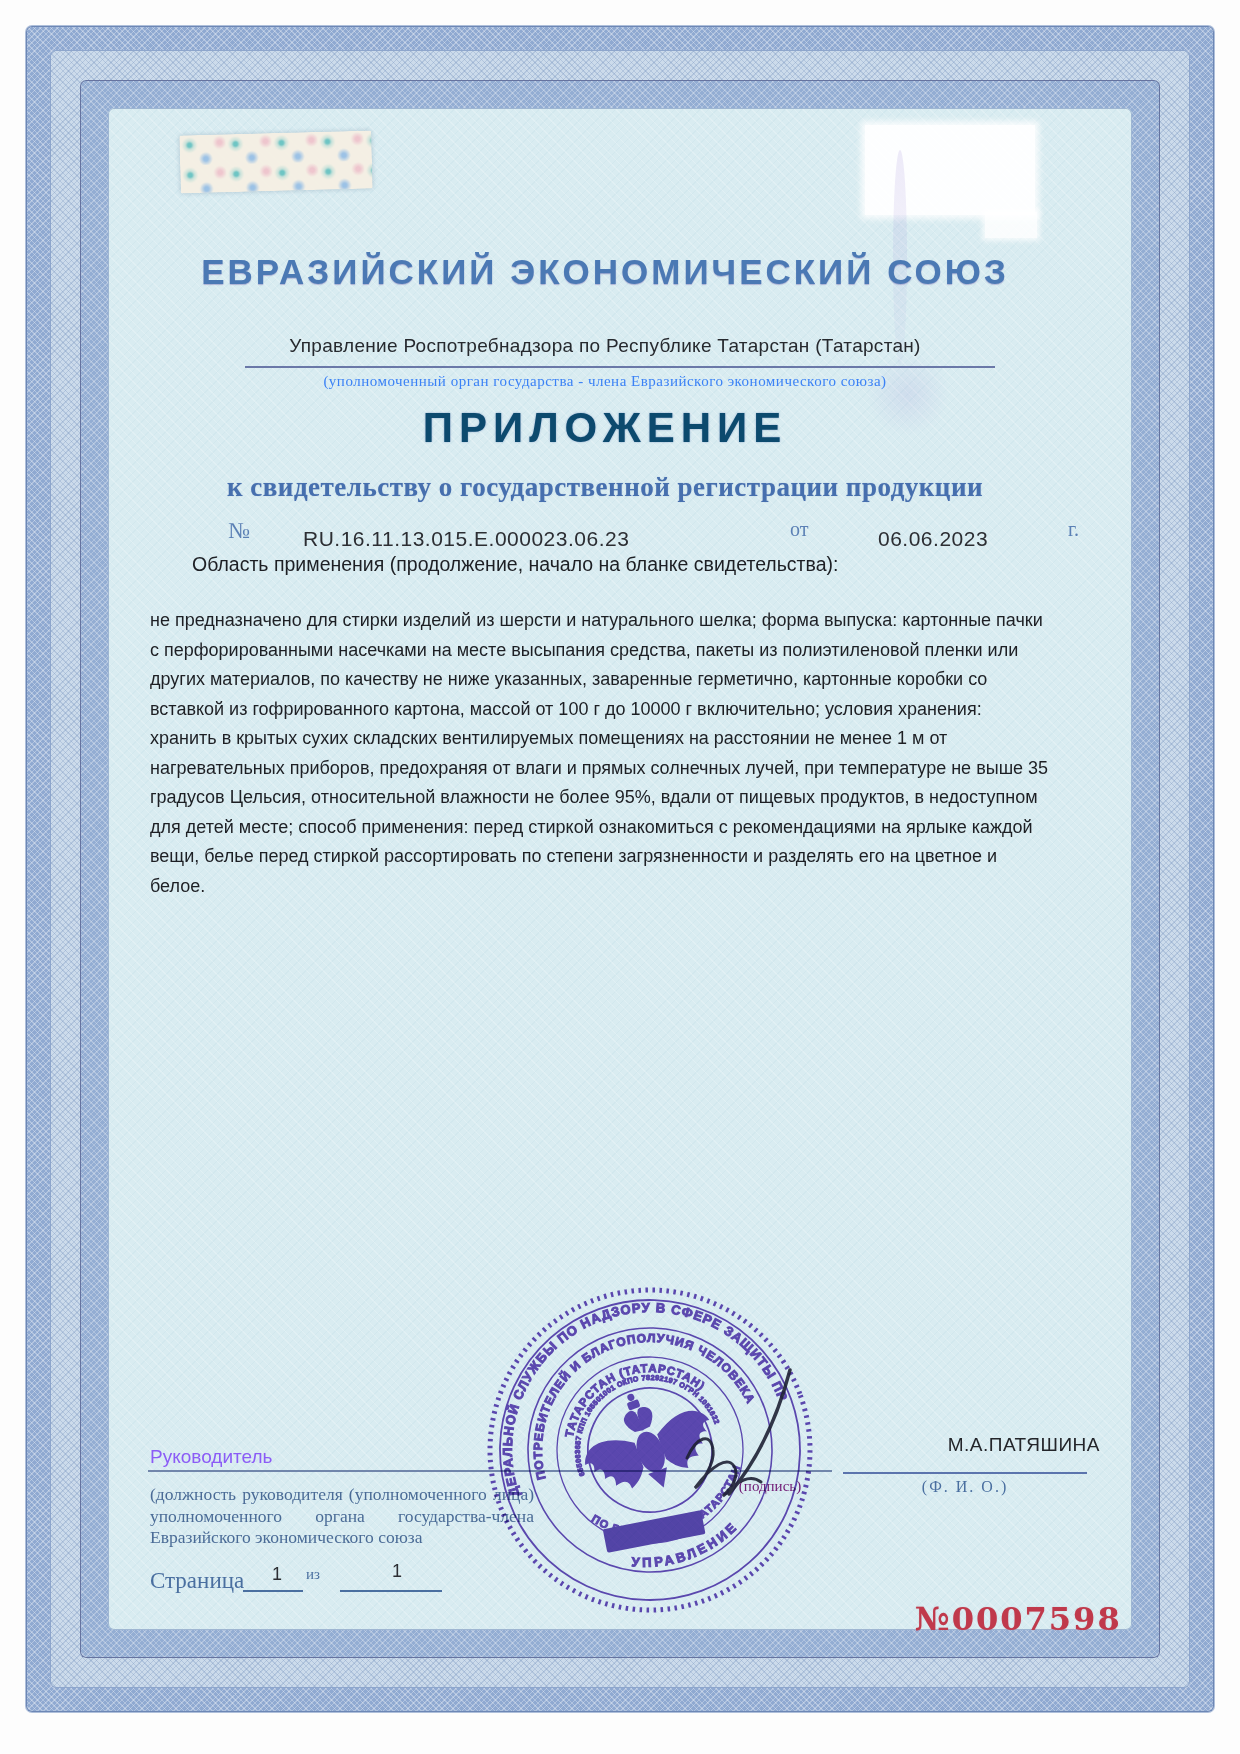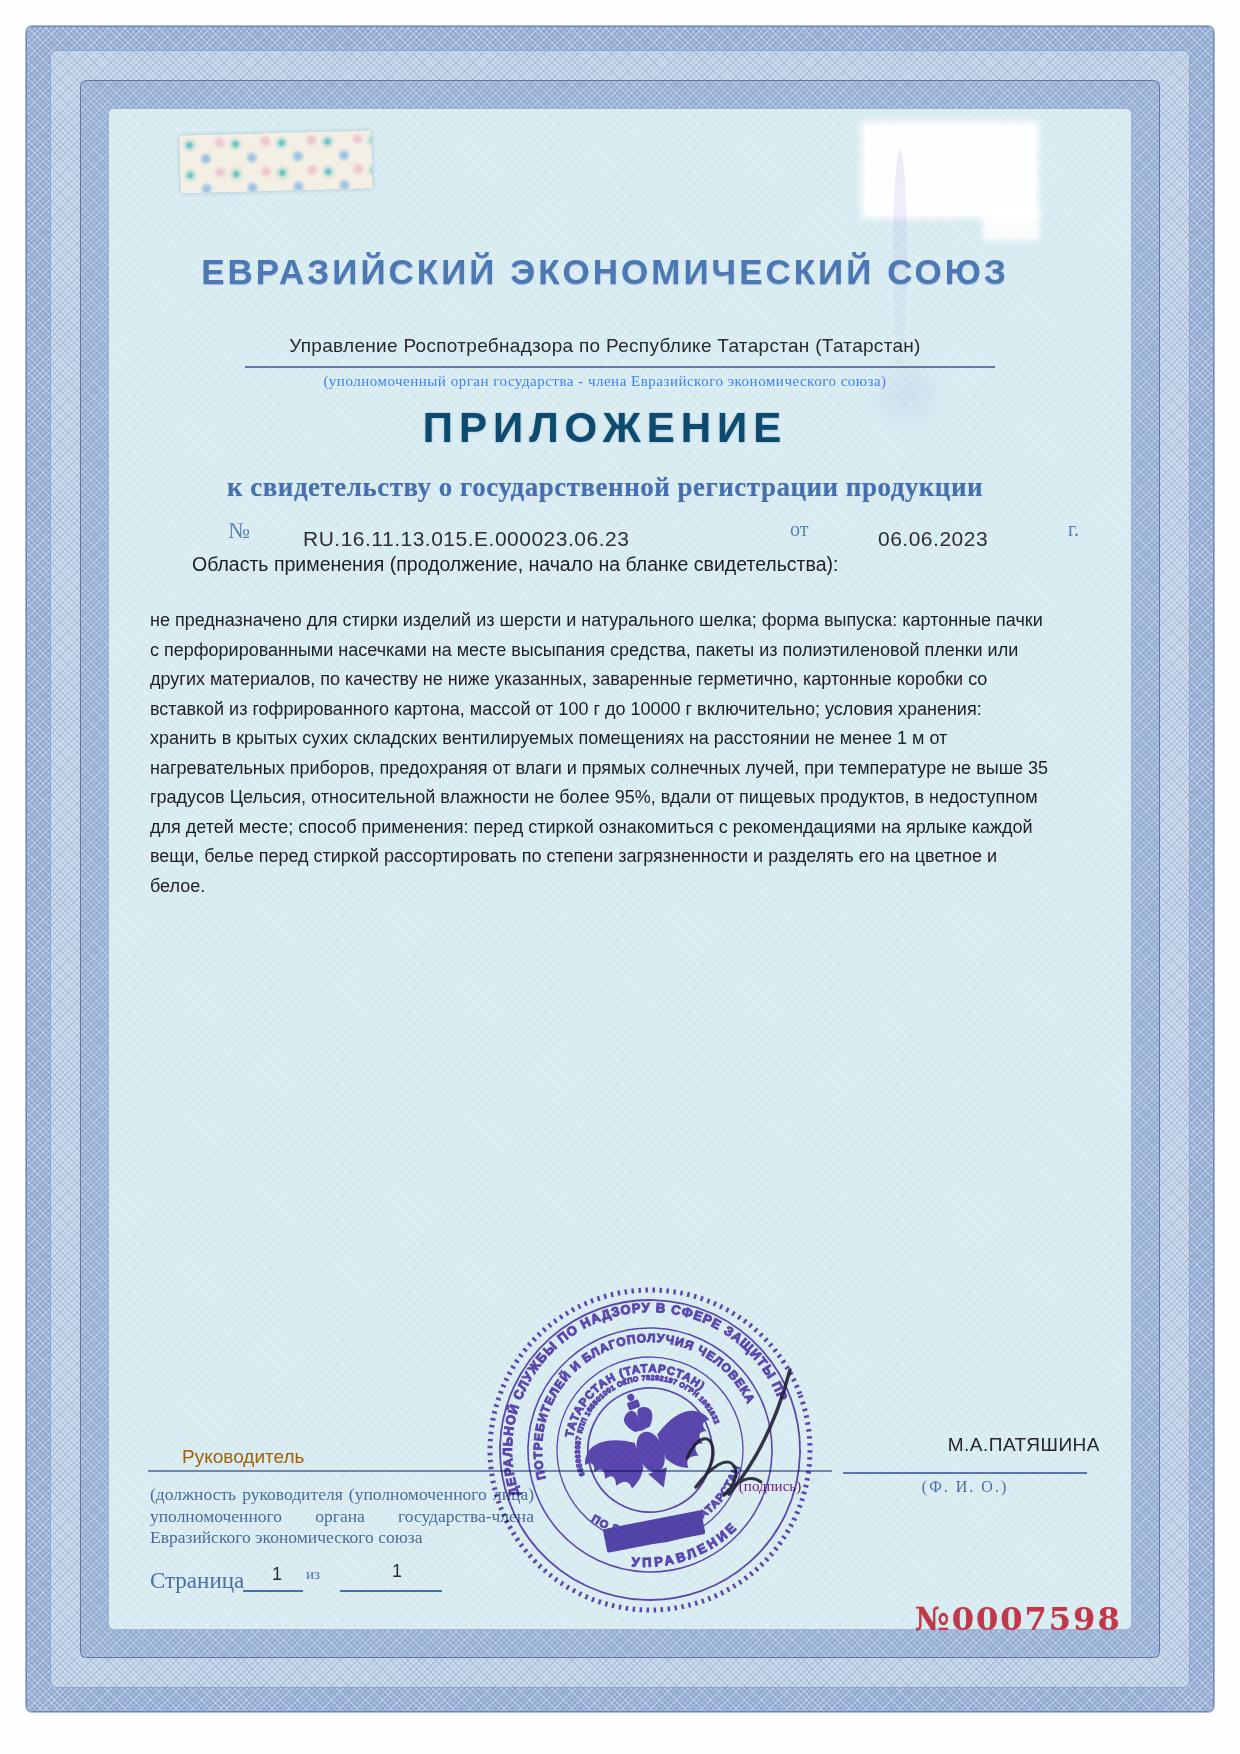--- a/index.html
+++ b/index.html
@@ -56,21 +56,21 @@
   .num-label{left:228px;top:518px;font-size:23px;}
   .num-value{left:303px;top:527px;}
   .date-label{left:790px;top:518px;font-size:20px;}
   .date-value{left:878px;top:527px;}
   .year-suffix{left:1068px;top:518px;font-size:20px;}
   
   .scope-heading{position:absolute;left:152px;top:553px;font-size:19.5px;font-weight:normal;color:#1d1f24;margin-left:40px;}
   .scope-body{position:absolute;left:150px;top:606px;width:902px;font-size:18px;line-height:29.5px;
     color:#1d1f24;text-align:left;}
   
-  .role-label{position:absolute;left:150px;top:1446px;font-size:19px;color:#a16207;margin-left:32px;}
+  .role-label{position:absolute;left:150px;top:1446px;font-size:19px;color:#8b5cf6;}
   .name-value{position:absolute;left:900px;top:1434px;width:200px;text-align:right;font-size:19px;
     color:#23252a;letter-spacing:.5px;}
   .sig-line{position:absolute;left:148px;top:1470px;width:684px;height:0;border-bottom:2px solid #7186ab;}
   .fio-line{position:absolute;left:843px;top:1472px;width:244px;height:0;border-bottom:2px solid #5b74ad;}
   .sig-caption{position:absolute;left:700px;top:1478px;width:140px;text-align:center;
     font-family:"Liberation Serif",serif;font-size:15px;color:#701a75;}
   .name-caption{position:absolute;left:843px;top:1478px;width:244px;text-align:center;
     font-family:"Liberation Serif",serif;font-size:16px;color:#4a6fa0;letter-spacing:2px;}
   .role-caption{position:absolute;left:150px;top:1484px;width:384px;font-family:"Liberation Serif",serif;
     font-size:17.5px;line-height:21.5px;color:#4a6b96;text-align:justify;}

